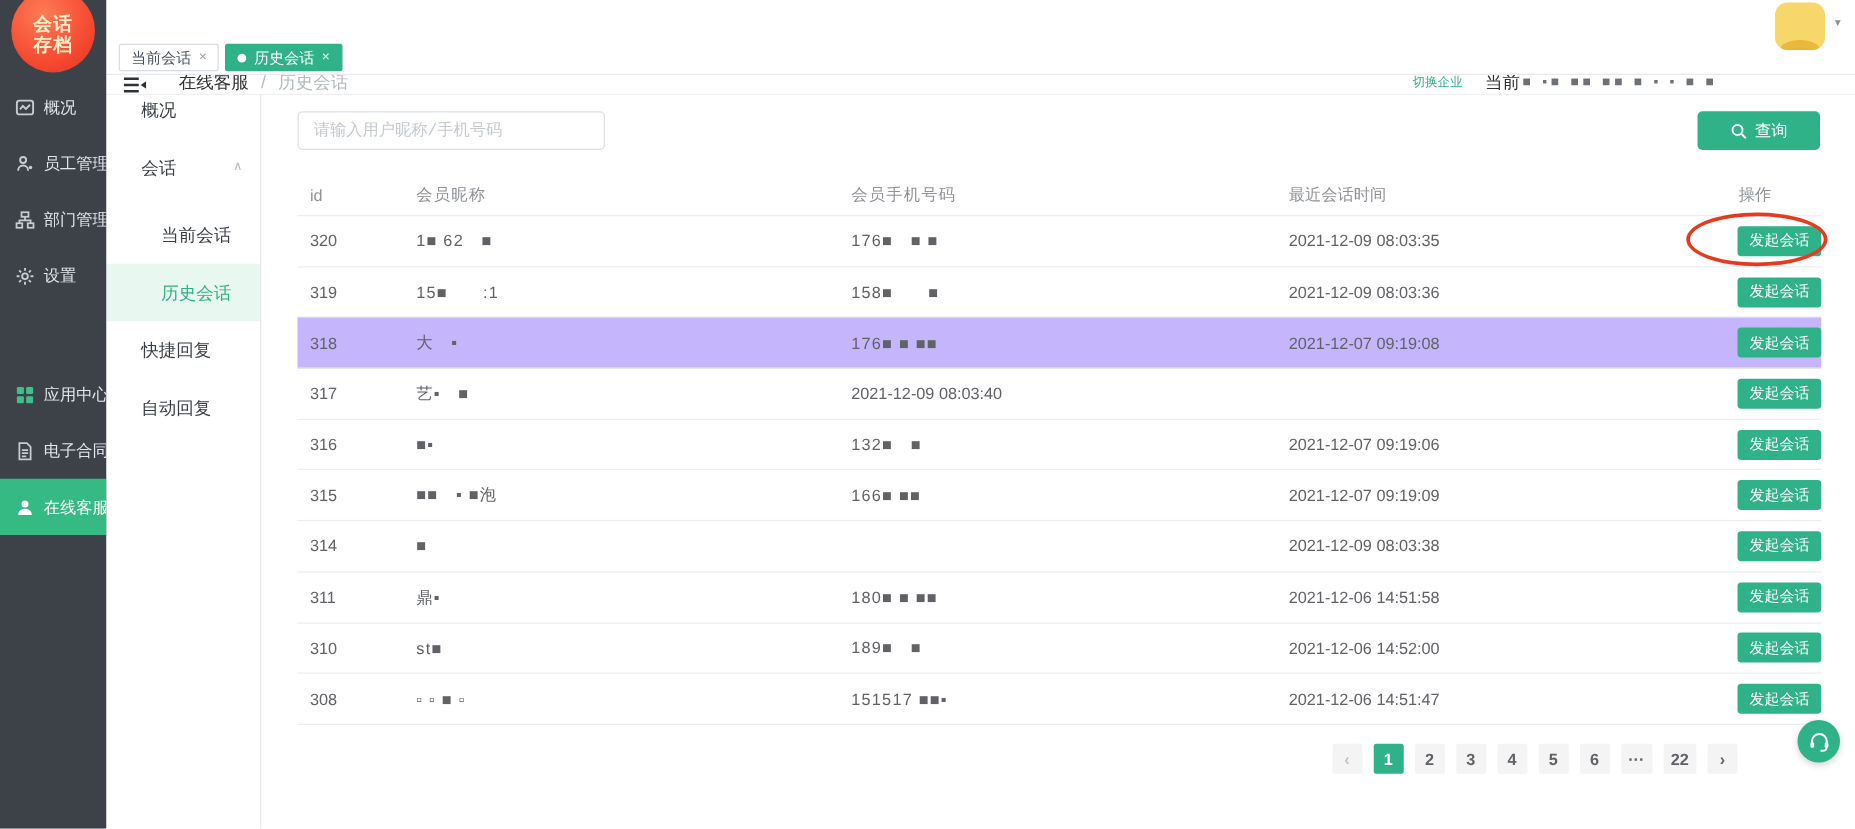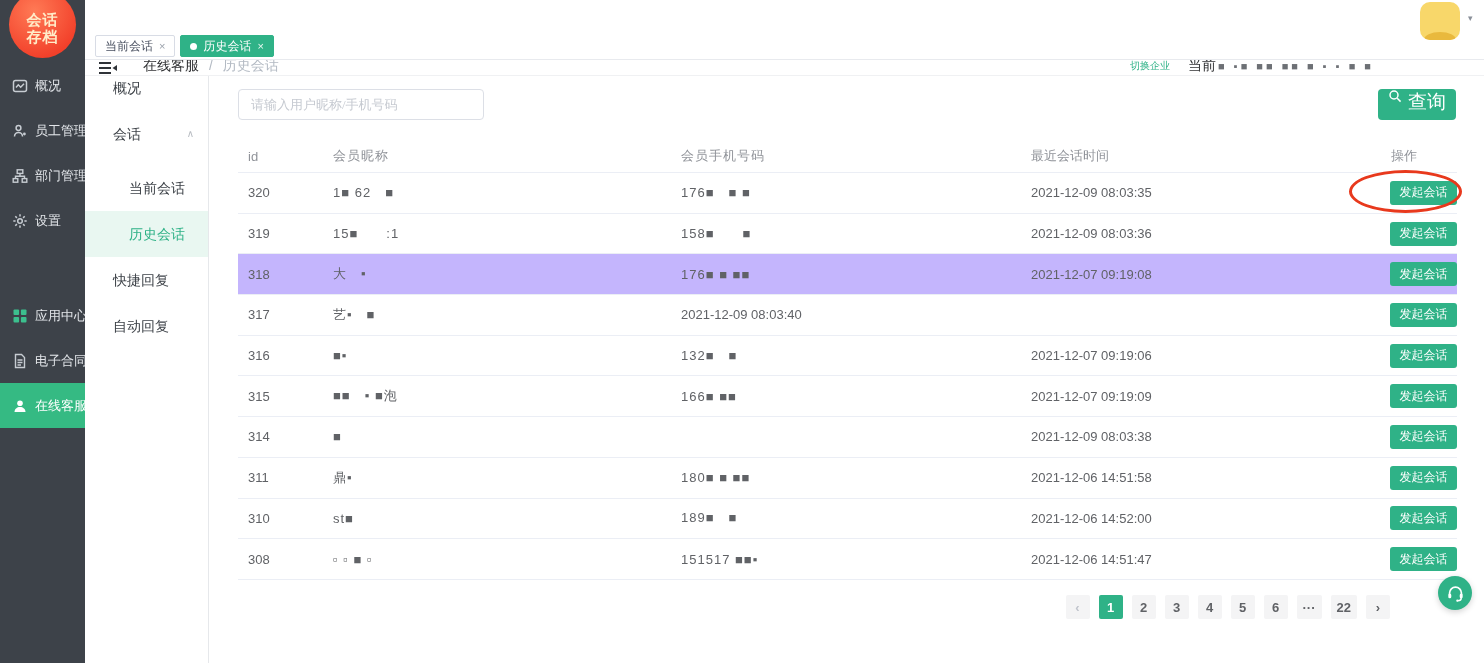--- a/index.html
+++ b/index.html
@@ -54,25 +54,25 @@
     border-right:1px solid #e6e8eb; padding-top:5px; z-index:3; }
   .sub-item { height:46px; line-height:46px; padding-left:28px; font-size:14px; color:#3a3f45; cursor:pointer; position:relative; }
   .sub-item .chev { position:absolute; right:14px; top:0; font-size:10px; color:#b8bcc2; }
   .sub-item.child { padding-left:44px; }
   .sub-item.first-child { margin-top:8px; }
   .sub-item.active { background:#e9f7f1; color:#2fb287; }
   
   .main { position:absolute; left:210px; top:60px; width:1274px; height:603px; background:#fff; z-index:2; }
   .search-input { position:absolute; left:28px; top:29px; width:246px; height:31px;
     border:1px solid #dcdfe6; border-radius:4px; padding:0 12px; font-size:13px; color:#a21caf; outline:none;
-    font-family:Liberation Serif, serif; }
+    font-family:Liberation Mono, monospace; }
   .search-input::placeholder { color:#c6cad1; }
-  .btn-query { position:absolute; right:28px; top:29px; height:31px; padding:0 10px;
-    background:#2fb287; color:#fff; border:none; border-radius:4px; font-size:19px;
-    display:flex; align-items:flex-start; gap:6px; cursor:pointer; font-family:inherit; }
+  .btn-query { position:absolute; right:28px; top:29px; height:31px; padding:0 26px;
+    background:#2fb287; color:#fff; border:none; border-radius:4px; font-size:13px;
+    display:flex; align-items:center; gap:6px; cursor:pointer; font-family:inherit; }
   
   .table { position:absolute; left:28px; top:80px; width:1219px; }
   .thead, .tr { display:flex; align-items:center; border-bottom:1px solid #ebeef5; }
   .thead { height:33px; color:#909399; font-size:13px; }
   .tr { height:40.7px; color:#606266; font-size:13px; }
   .tr.highlight { background:#c4b5fd;justify-content:flex-end; }
   .col-id { width:85px; padding-left:10px; }
   .col-nick { width:348px; padding-left:10px; letter-spacing:1px; }
   .col-phone { width:350px; padding-left:10px; letter-spacing:1px; }
   .col-time { width:350px; padding-left:10px; }

